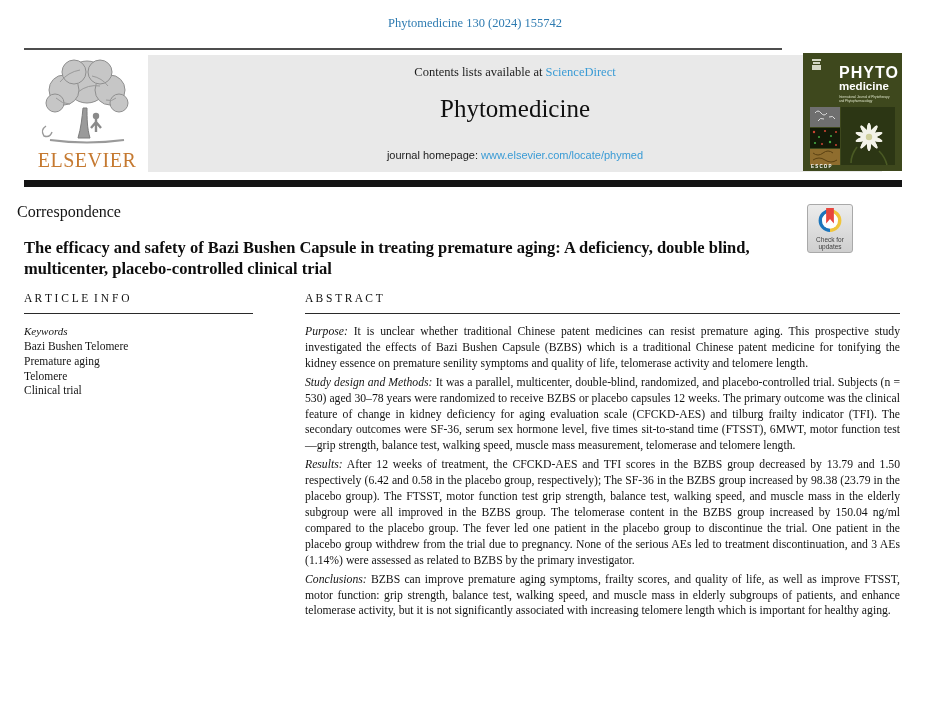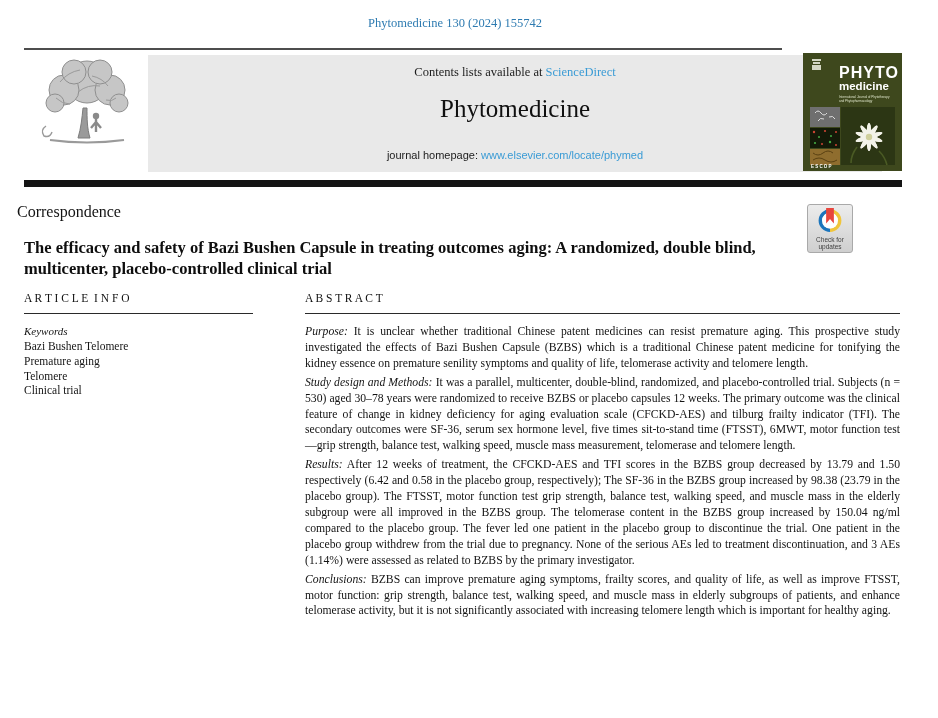--- a/index.html
+++ b/index.html
@@ -16,21 +16,21 @@
   html,body{background:#fff;}
   body{
     width:938px;height:718px;position:relative;overflow:hidden;
     font-family:"Liberation Serif", serif;color:var(--text-dark);
   }
   .abs{position:absolute;}
   .lsp{white-space:pre;}
 
   
   .journal-ref{
-    top:16px;left:16px;width:878px;text-align:center;
+    top:16px;left:36px;width:878px;text-align:center;
     font-size:12.5px;color:var(--ref-blue);cursor:pointer;text-decoration:none;
   }
   .top-rule{top:48px;left:24px;width:758px;height:2px;background:#4d4d4d;}
 
   
   .elsevier-logo{top:56px;left:26px;width:122px;height:116px;}
   .elsevier-logo svg{display:block;}
   .elsevier-wordmark{
     position:absolute;bottom:0;left:0;width:122px;text-align:center;
     font-size:20px;color:var(--elsevier-orange);letter-spacing:.5px;
@@ -121,20 +121,21 @@
         <path d="M30 42 q6 6 14 6"></path>
         <path d="M80 44 q6 2 10 -2"></path>
       </g>
       <path d="M57 52 C56 62 55 72 52 82 L64 82 C61 72 61 62 61 52 Z" fill="#9a9a9a" stroke="#7c7c7c"></path>
       <circle cx="70" cy="60" r="3.2" fill="#8a8a8a"></circle>
       <path d="M70 63 L70 76 M70 66 L75 72 M70 66 L65 72" stroke="#8a8a8a" stroke-width="2.4" fill="none"></path>
       <path d="M24 84 Q61 89 98 84" stroke="#9a9a9a" stroke-width="2" fill="none"></path>
       <path d="M20 70 q-6 4 -2 10 q6 2 8 -4" fill="none" stroke="#9a9a9a" stroke-width="1.4"></path>
     </svg>
   </span>
+  <div class="elsevier-wordmark">ELSEVIER</div>
 </div>
 
 <div class="abs header-banner">
   <div class="contents-line">
     <span>Contents lists available at </span><span class="sciencedirect-link">ScienceDirect</span>
   </div>
   <div class="journal-title">Phytomedicine</div>
   <div class="homepage-line">
     <span>journal homepage: </span><span class="homepage-link">www.elsevier.com/locate/phymed</span>
   </div>
@@ -194,21 +195,21 @@
       <circle r="3.2" fill="#cfcf9c"></circle>
       <path d="M10 14 q6 6 8 14 M-12 10 q-6 8 -6 16" stroke="#4a5a24" stroke-width="1.6" fill="none"></path>
     </g>
     <text x="8" y="115" font-size="4.5" font-weight="bold" fill="#ffffff" letter-spacing="1.2">ESCOP</text>
   </svg>
 </div>
 
 <div class="abs black-bar"></div>
 
 <div class="abs kicker">Correspondence</div>
-<h1 class="abs article-title">The efficacy and safety of Bazi Bushen Capsule in treating outcomes aging: A randomized, double blind, multicenter, placebo-controlled clinical trial</h1>
+<h1 class="abs article-title">The efficacy and safety of Bazi Bushen Capsule in treating premature aging: A deficiency, double blind, multicenter, placebo-controlled clinical trial</h1>
 
 <div class="abs check-badge">
   <svg width="28" height="29" viewBox="0 0 28 30">
     <path d="M14 4 A 10 10 0 0 0 14 24" fill="none" stroke-width="3.6" style="stroke:var(--badge-blue)"></path>
     <path d="M14 24 A 10 10 0 0 0 14 4" fill="none" stroke-width="3.6" style="stroke:var(--badge-yellow)"></path>
     <circle cx="14" cy="14" r="8.2" fill="#ffffff"></circle>
     <path d="M10 1 L18 1 L18 17 L14 12.5 L10 17 Z" style="fill:var(--badge-red)"></path>
   </svg>
   <span class="check-badge-label">Check for updates</span>
 </div>

